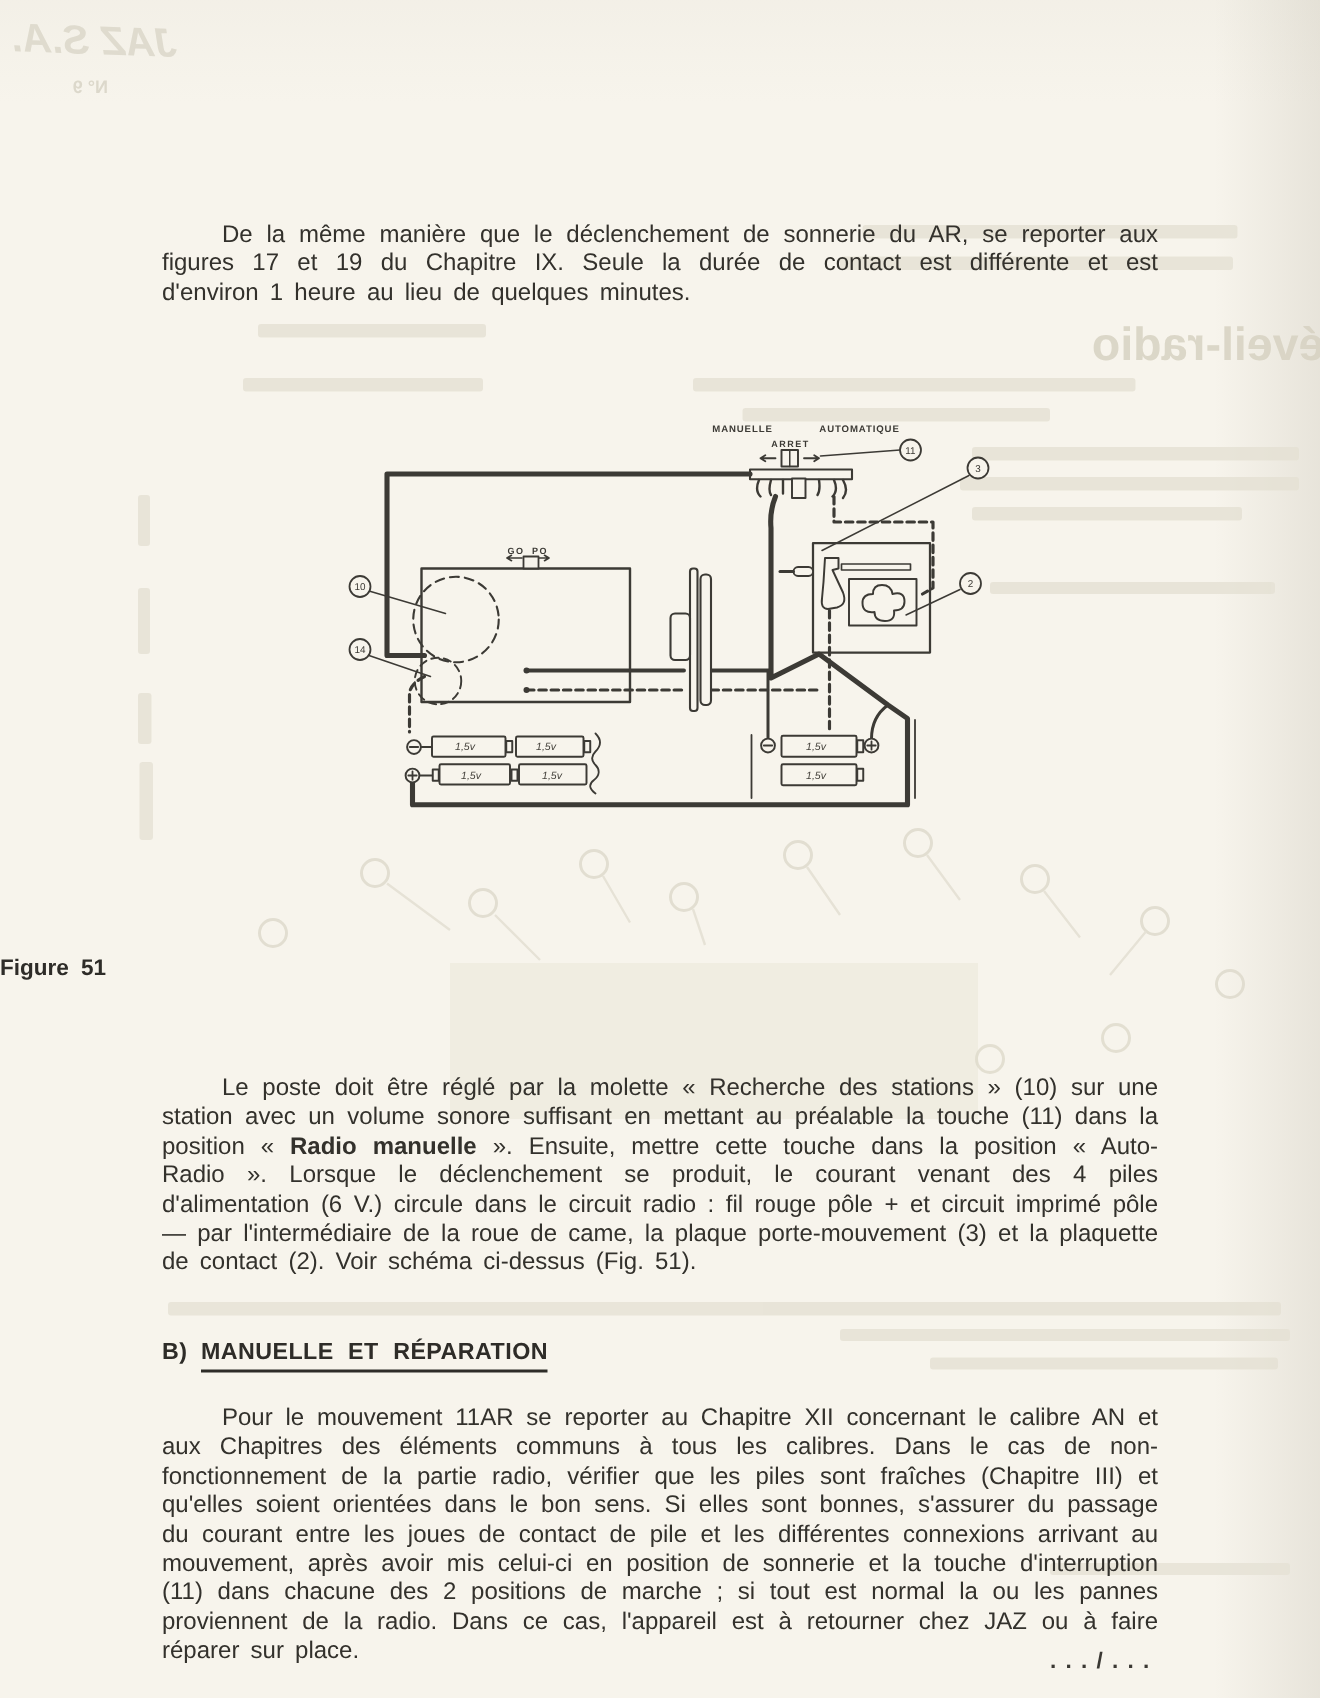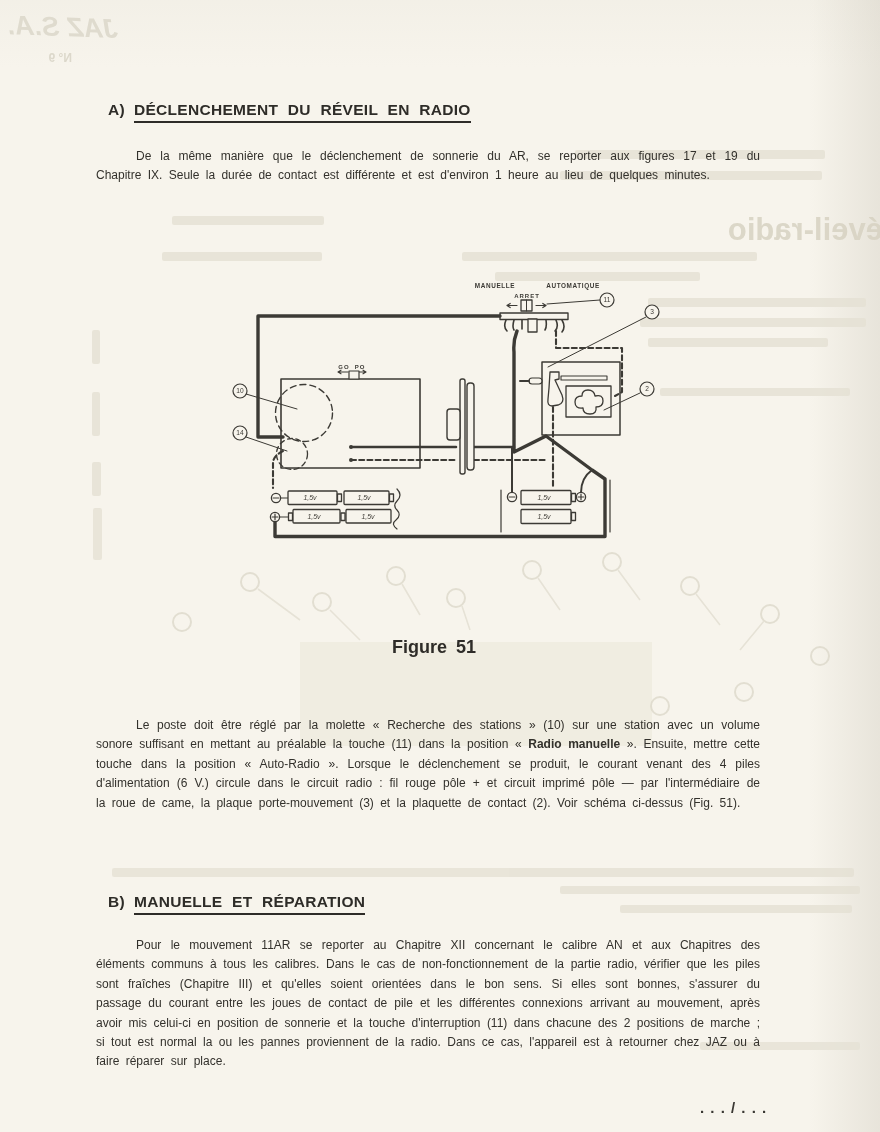--- a/index.html
+++ b/index.html
@@ -16,26 +16,26 @@
                linear-gradient(to bottom, rgba(235,232,222,0.35) 0%, rgba(235,232,222,0) 6%),
                #f7f4ec;}
   .ghost-layer{position:absolute;inset:0;z-index:0;pointer-events:none;}
   .content{position:absolute;inset:0;z-index:1;}
 
   .heading{position:absolute;left:108px;font-size:15.5px;font-weight:bold;
     letter-spacing:0.3px;word-spacing:5px;color:#2e2c28;white-space:nowrap;}
   .heading .h-label{margin-right:9px;}
   .heading .h-title{border-bottom:2.2px solid #2e2c28;padding-bottom:3px;}
 
-  .para{position:absolute;left:96px;width:664px;font-size:12px;line-height:19.4px;
+  .para{position:absolute;left:108px;width:664px;font-size:16px;line-height:19.4px;
     text-align:justify;word-spacing:3px;color:#33312c;}
   .para .indent{display:inline-block;width:40px;}
 
-  .fig-caption{position:absolute;left:0;top:637px;width:868px;text-align:center;
-    font-size:18px;font-weight:bold;word-spacing:4px;color:#2e2c28;}
+  .fig-caption{position:absolute;left:0;top:637px;width:868px;
+    font-size:15px;font-weight:bold;word-spacing:4px;color:#2e2c28;}
 
   .footer-mark{position:absolute;left:700px;top:1099px;width:130px;font-size:15px;
     font-weight:bold;letter-spacing:1px;color:#3a3833;white-space:nowrap;}
 
   .diagram{position:absolute;left:228px;top:274px;}
 
   svg text{font-family:"Liberation Sans","DejaVu Sans",sans-serif;}
   .dlabel{font-size:6.4px;font-weight:bold;letter-spacing:0.6px;fill:#3c3a35;}
   .dsmall{font-size:6px;font-weight:bold;letter-spacing:1px;fill:#3c3a35;}
   .dnum{font-size:6.6px;fill:#3c3a35;}
@@ -90,23 +90,20 @@
         <circle cx="744" cy="692" r="9"></circle>
       <circle cx="660" cy="706" r="9"></circle>
         <circle cx="182" cy="622" r="9"></circle>
       <path d="M258,589 L300,620 M330,610 L360,640 M402,584 L420,615 M462,606 L470,630
                M538,578 L560,610 M618,570 L640,600 M696,594 L720,625 M764,621 L740,650" stroke="#e2ded1" stroke-width="1.6"></path>
     </g>
   </svg>
 
   <div class="content">
 
-    <div class="heading" style="top:101px;">
-      <span class="h-label">A)</span><span class="h-title">DÉCLENCHEMENT DU RÉVEIL EN RADIO</span>
-    </div>
 
     <div class="para" style="top:147px;"><span class="indent"></span><span>De la même manière que le déclenchement de sonnerie du AR, se reporter aux figures 17 et 19 du Chapitre IX. Seule la durée de contact est différente et est d'environ 1 heure au lieu de quelques minutes.</span></div>
 
     <svg class="diagram" width="432" height="276" viewBox="228 274 432 276">
       <g stroke="#3c3a35" fill="none" stroke-linecap="round" stroke-linejoin="round">
 
         <text class="dlabel" x="495" y="288" text-anchor="middle" stroke="none">MANUELLE</text>
         <text class="dlabel" x="573" y="288" text-anchor="middle" stroke="none">AUTOMATIQUE</text>
         <text class="dsmall" x="527" y="298" text-anchor="middle" stroke="none">ARRET</text>
 

